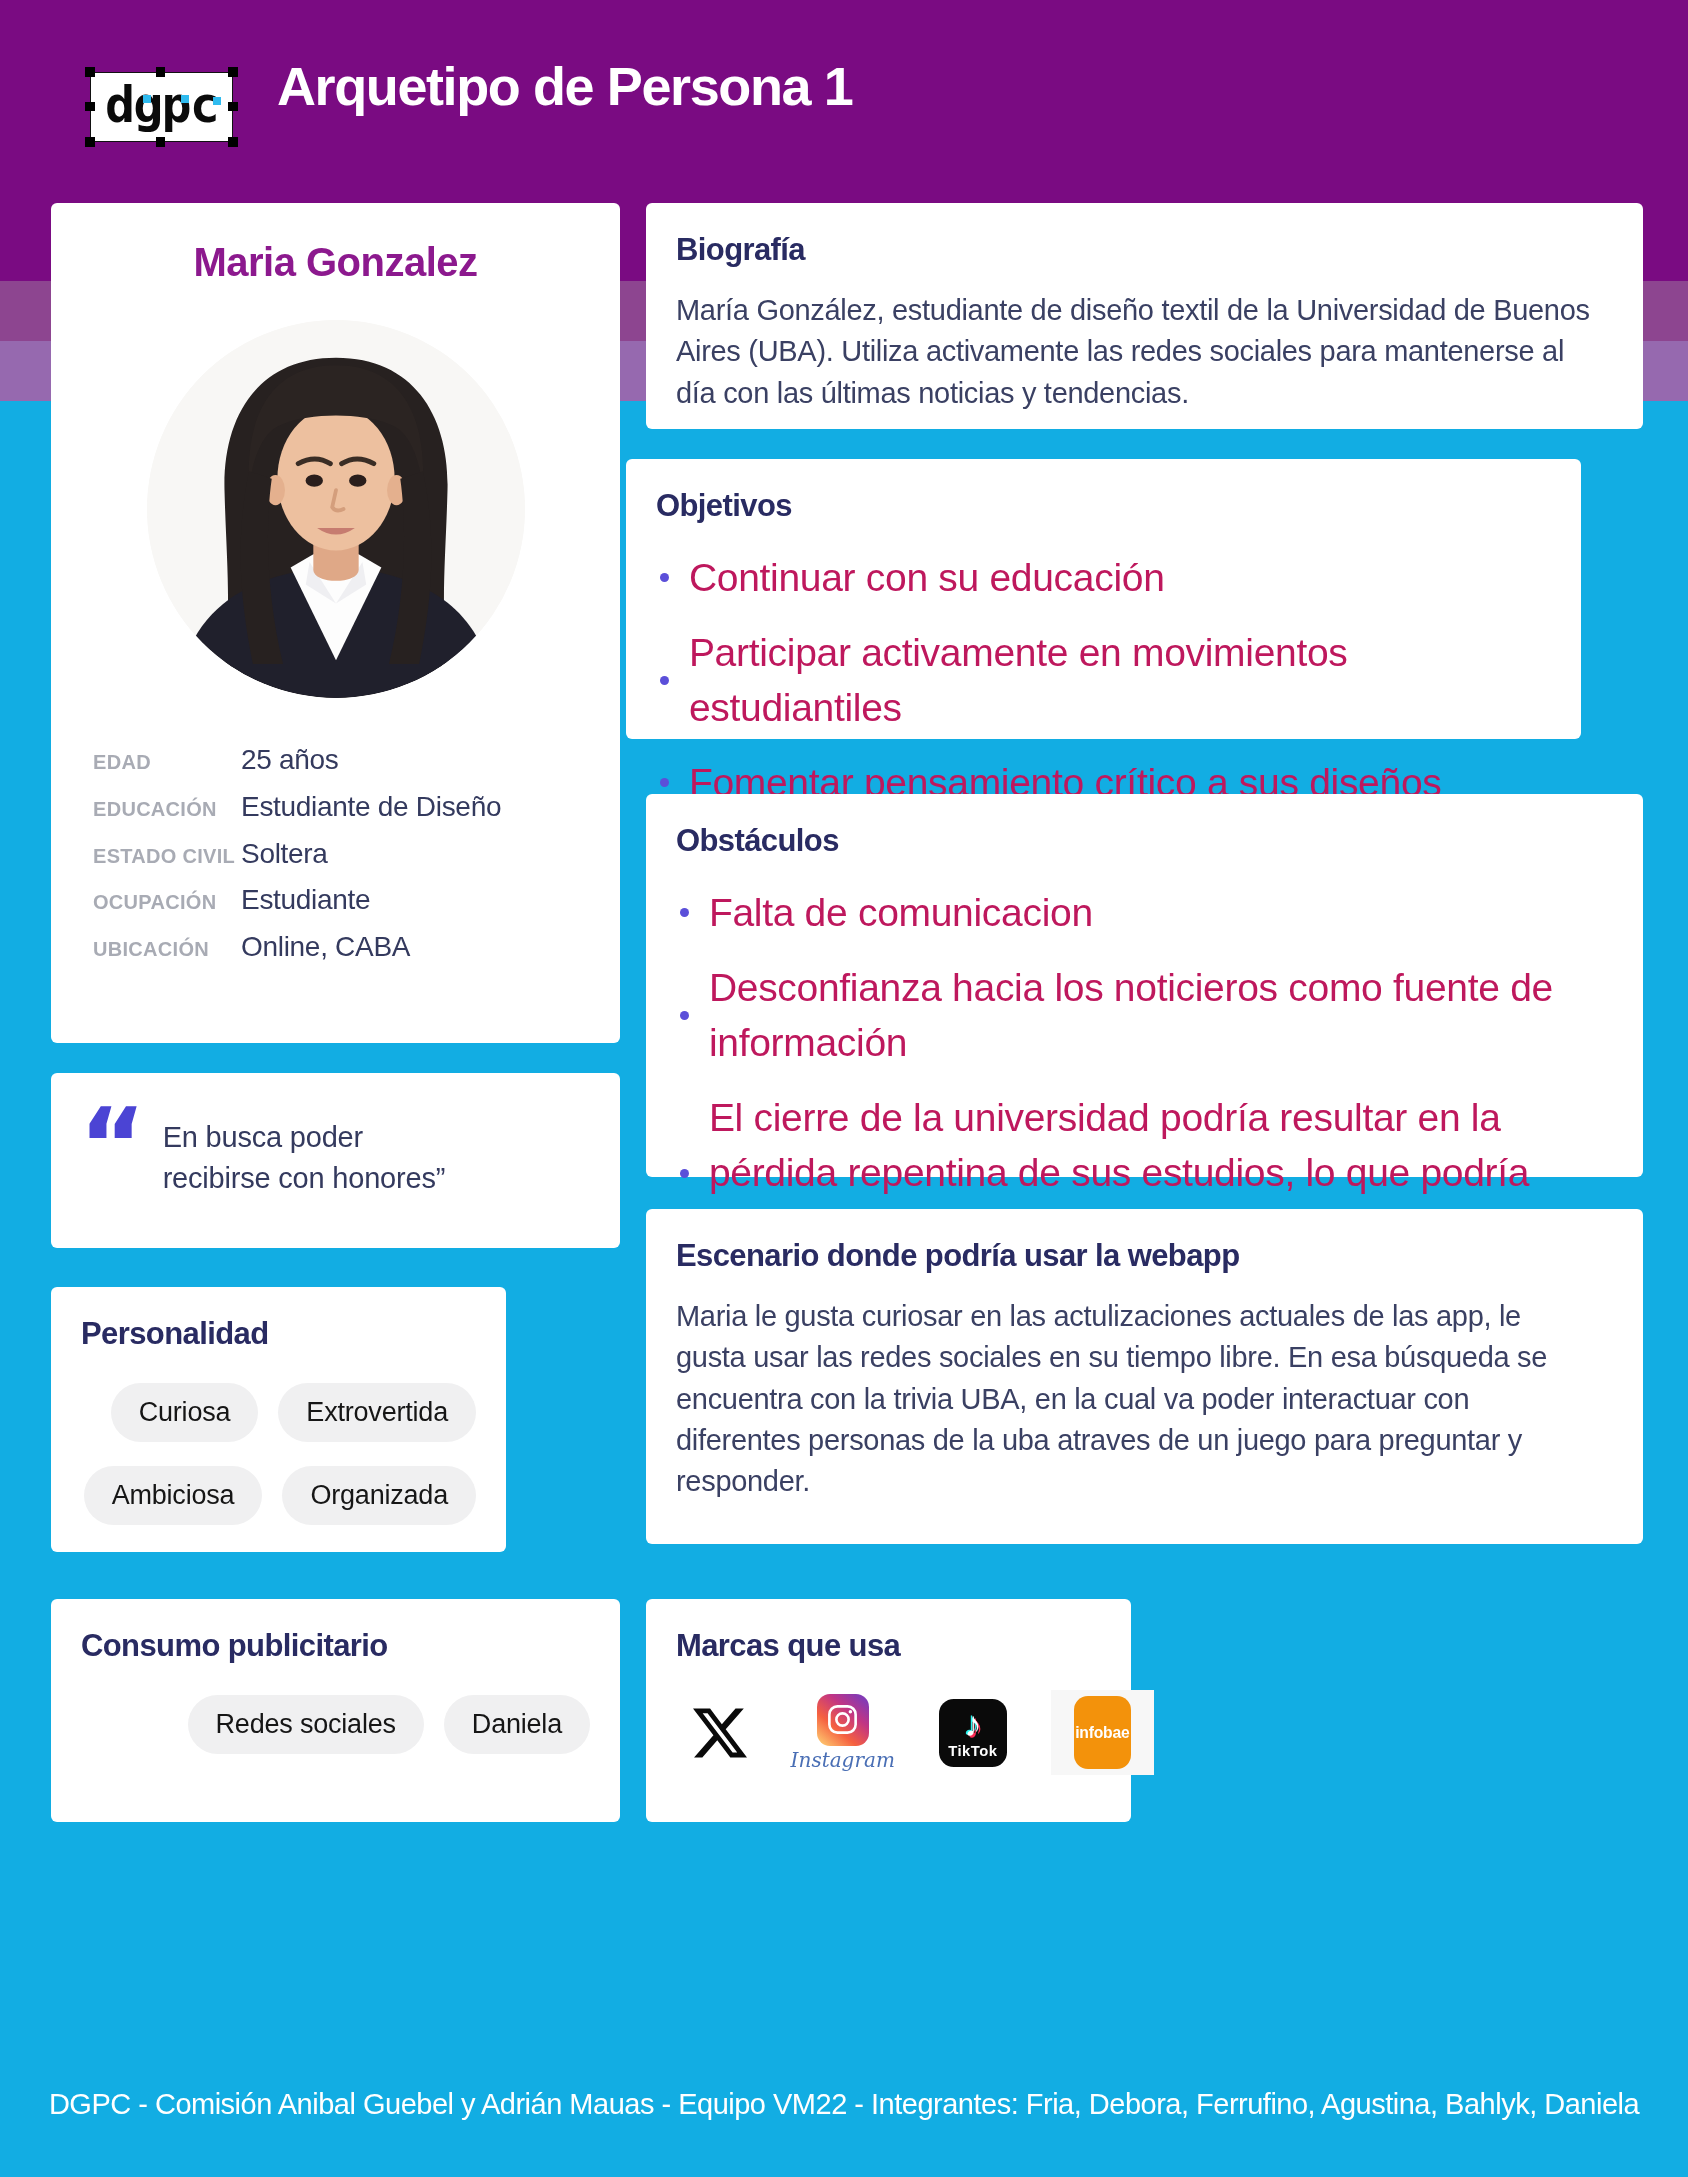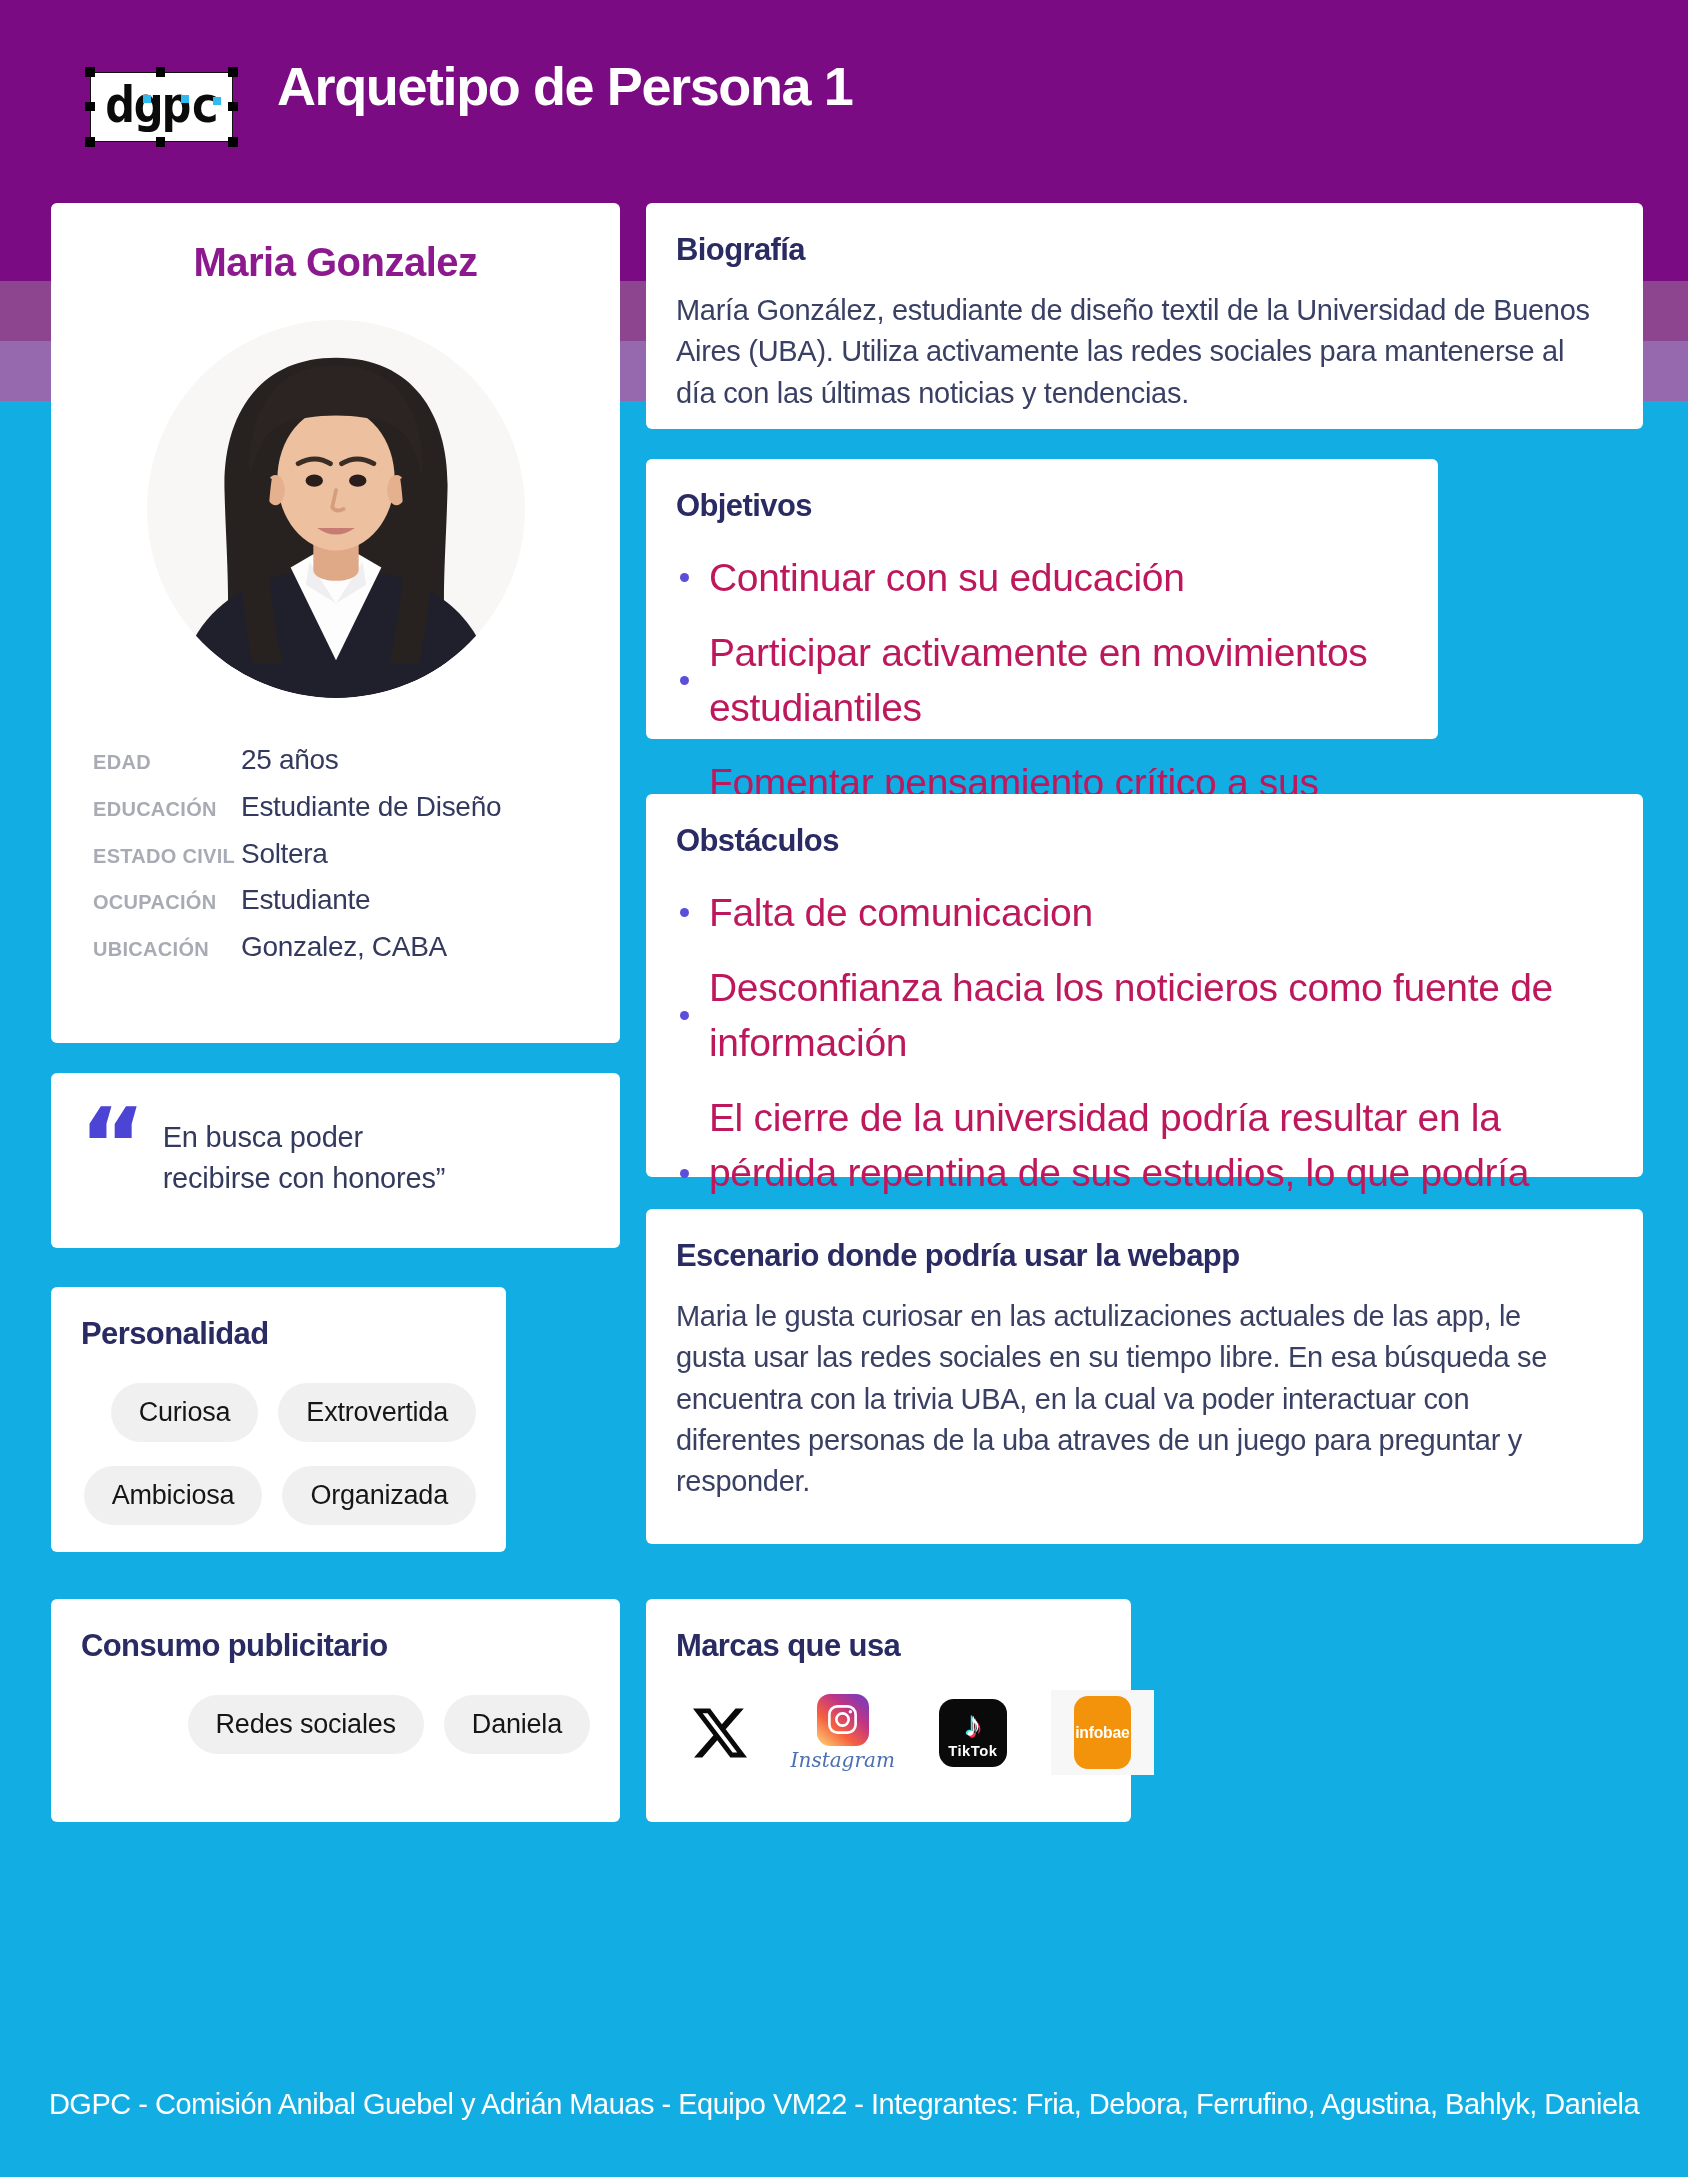--- a/index.html
+++ b/index.html
@@ -37,21 +37,21 @@
     color:#ffffff;font-size:54px;font-weight:bold;letter-spacing:-1.4px;
   }
 
   
   .card{position:absolute;background:#ffffff;border-radius:6px;box-sizing:border-box;}
   .profile-card{left:51px;top:203px;width:569px;height:840px;}
   .quote-card{left:51px;top:1073px;width:569px;height:175px;padding:31px 28px 28px 28px;display:flex;gap:16.6px;}
   .personality-card{left:51px;top:1287px;width:455px;height:265px;padding:28px 30px;}
   .ads-card{left:51px;top:1599px;width:569px;height:223px;padding:28px 30px;}
   .bio-card{left:646px;top:203px;width:997px;height:226px;padding:28px 30px;}
-  .objectives-card{left:646px;top:459px;width:792px;height:280px;padding:28px 30px;}
+  .objectives-card{left:626px;top:459px;width:955px;height:280px;padding:28px 30px;}
   .obstacles-card{left:646px;top:794px;width:997px;height:383px;padding:28px 30px;}
   .scenario-card{left:646px;top:1209px;width:997px;height:335px;padding:28px 30px;}
   .brands-card{left:646px;top:1599px;width:485px;height:223px;padding:28px 30px;}
 
   .card-title{
     margin:0;font-size:31px;font-weight:bold;color:#292B62;letter-spacing:-0.6px;line-height:1.2;
   }
   .card-body{
     margin:22px 0 0 0;font-size:29px;color:#3A4063;line-height:1.42;letter-spacing:-0.3px;
     padding-right:23px;
@@ -210,21 +210,21 @@
       <div class="detail-row">
         <span class="detail-label">ESTADO CIVIL</span>
         <span class="detail-value">Soltera</span>
       </div>
       <div class="detail-row">
         <span class="detail-label">OCUPACIÓN</span>
         <span class="detail-value">Estudiante</span>
       </div>
       <div class="detail-row">
         <span class="detail-label">UBICACIÓN</span>
-        <span class="detail-value">Gonzalez, CABA</span>
+        <span class="detail-value">Online, CABA</span>
       </div>
     </div>
   </section>
 
   <section class="card quote-card">
     <span class="quote-mark">“</span>
     <p class="quote-text">En busca poder recibirse con honores”</p>
   </section>
 
   <section class="card personality-card">

